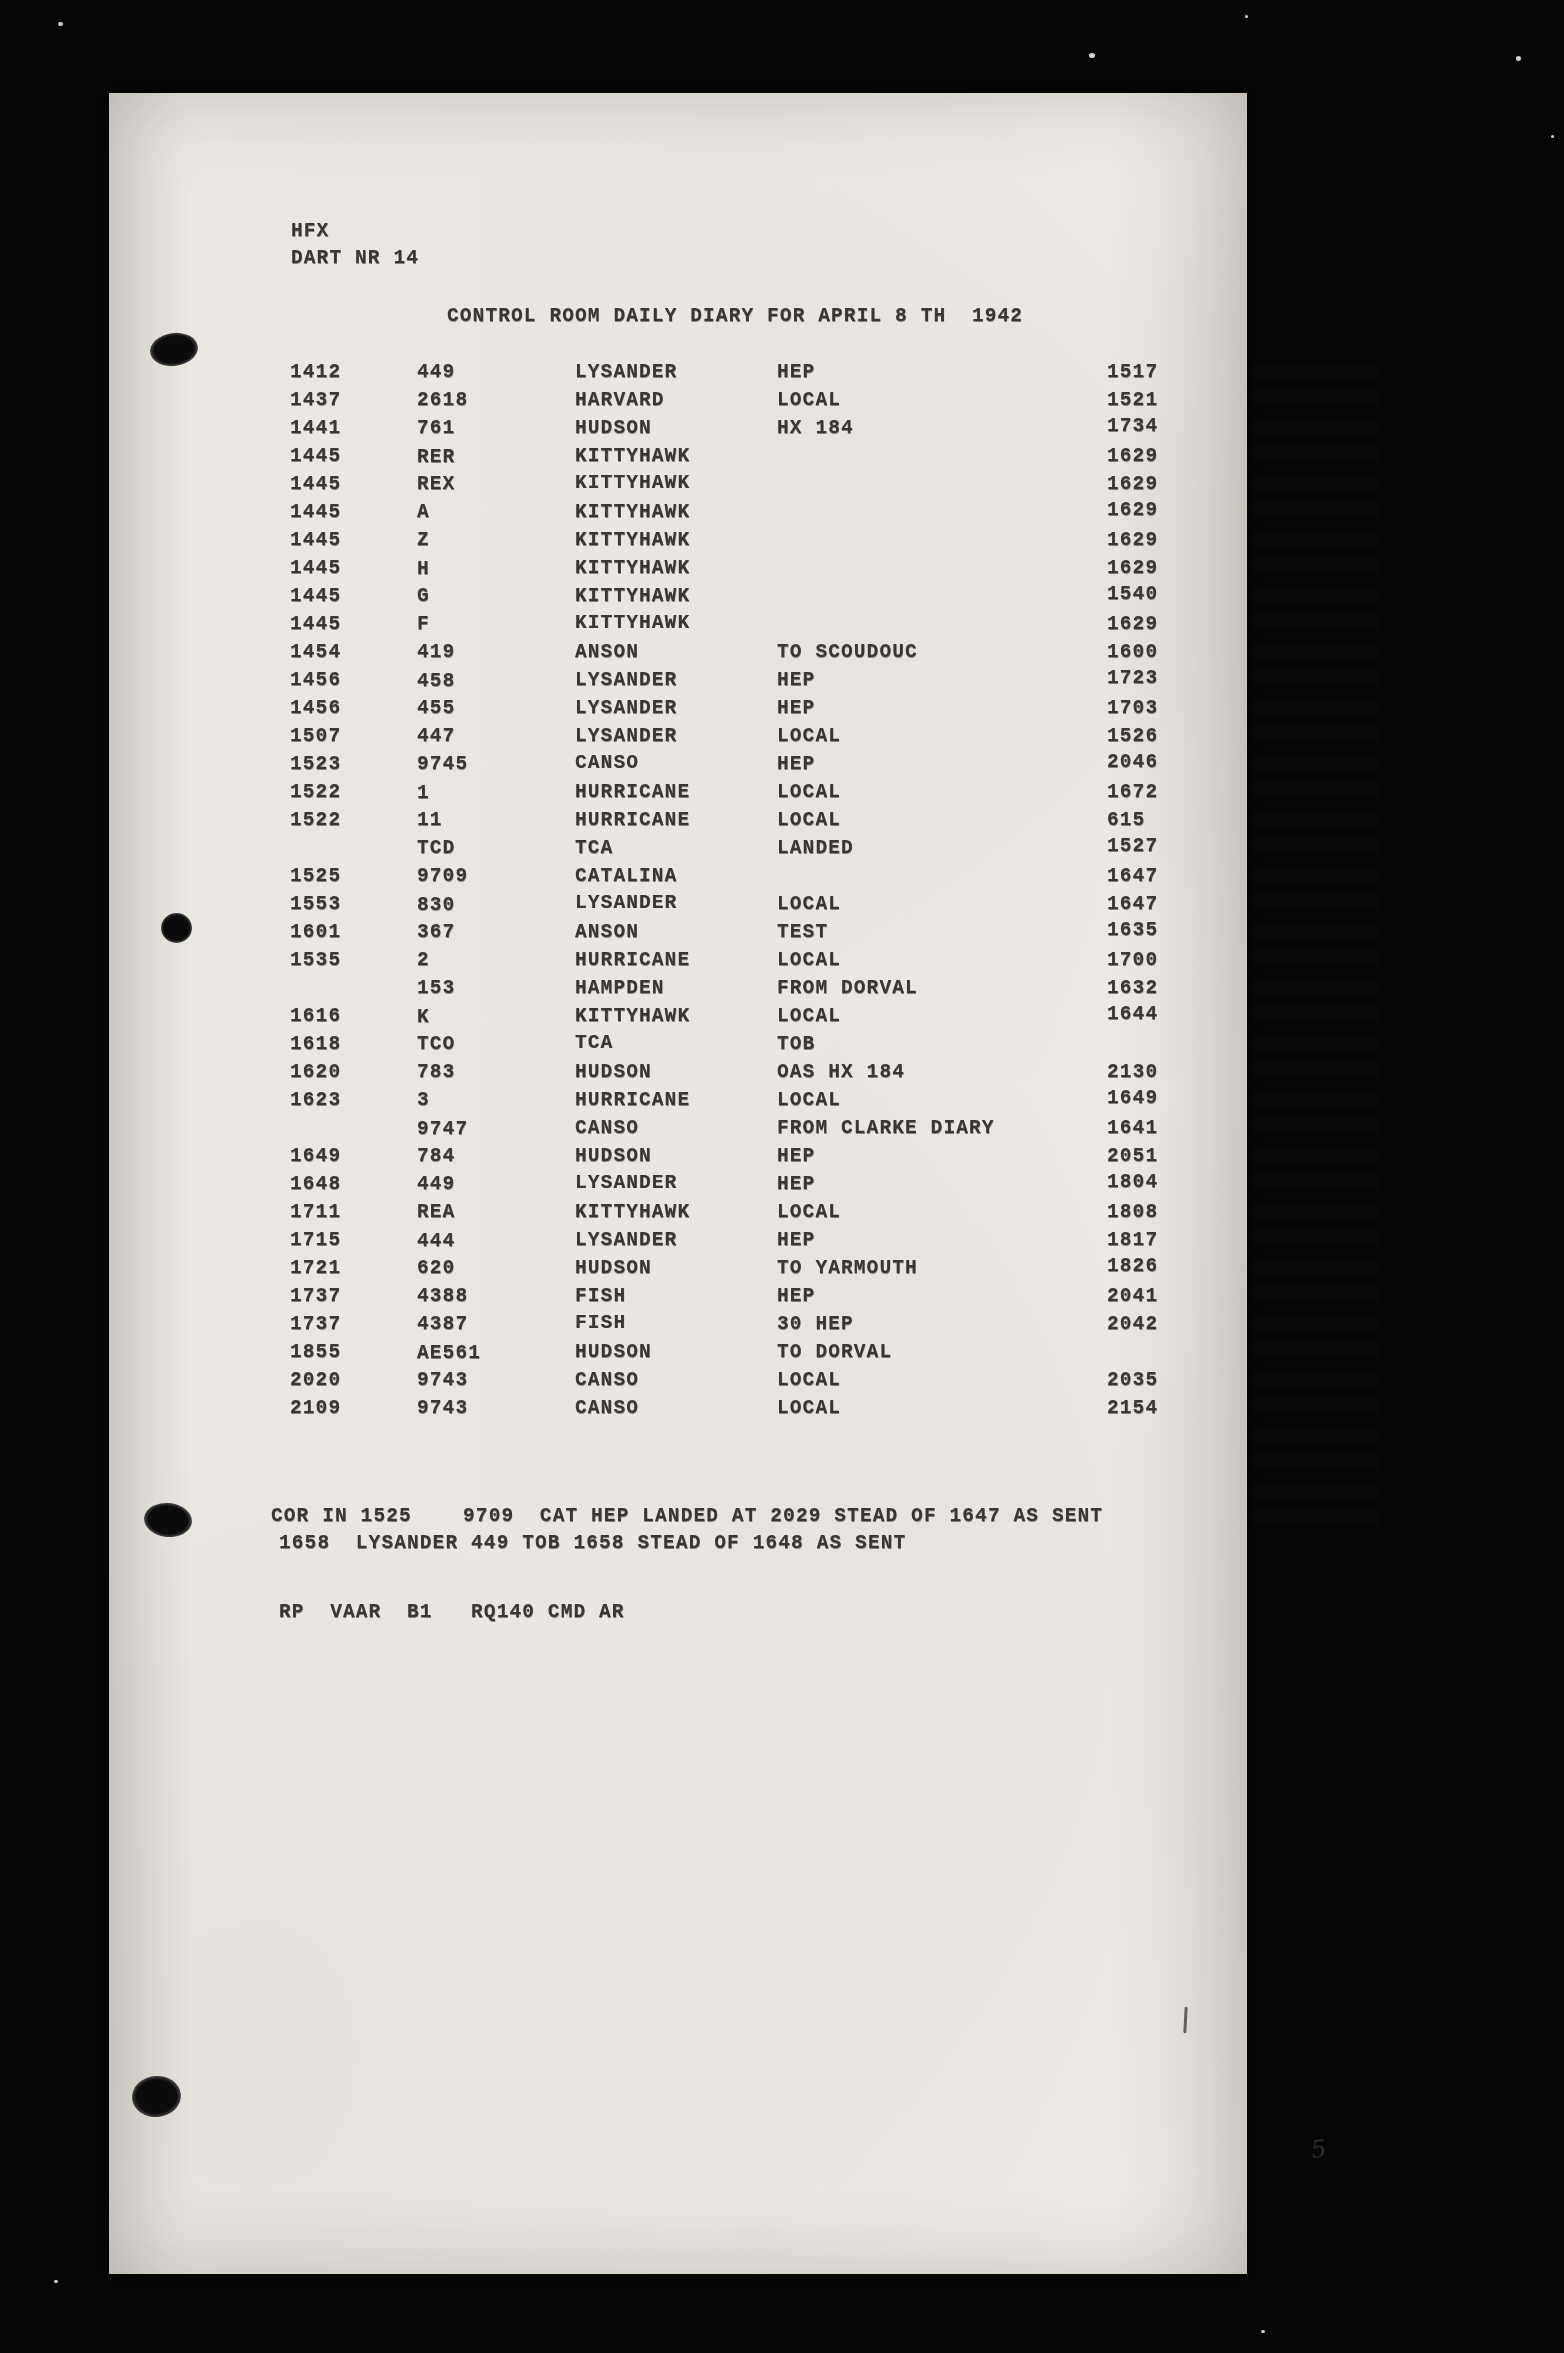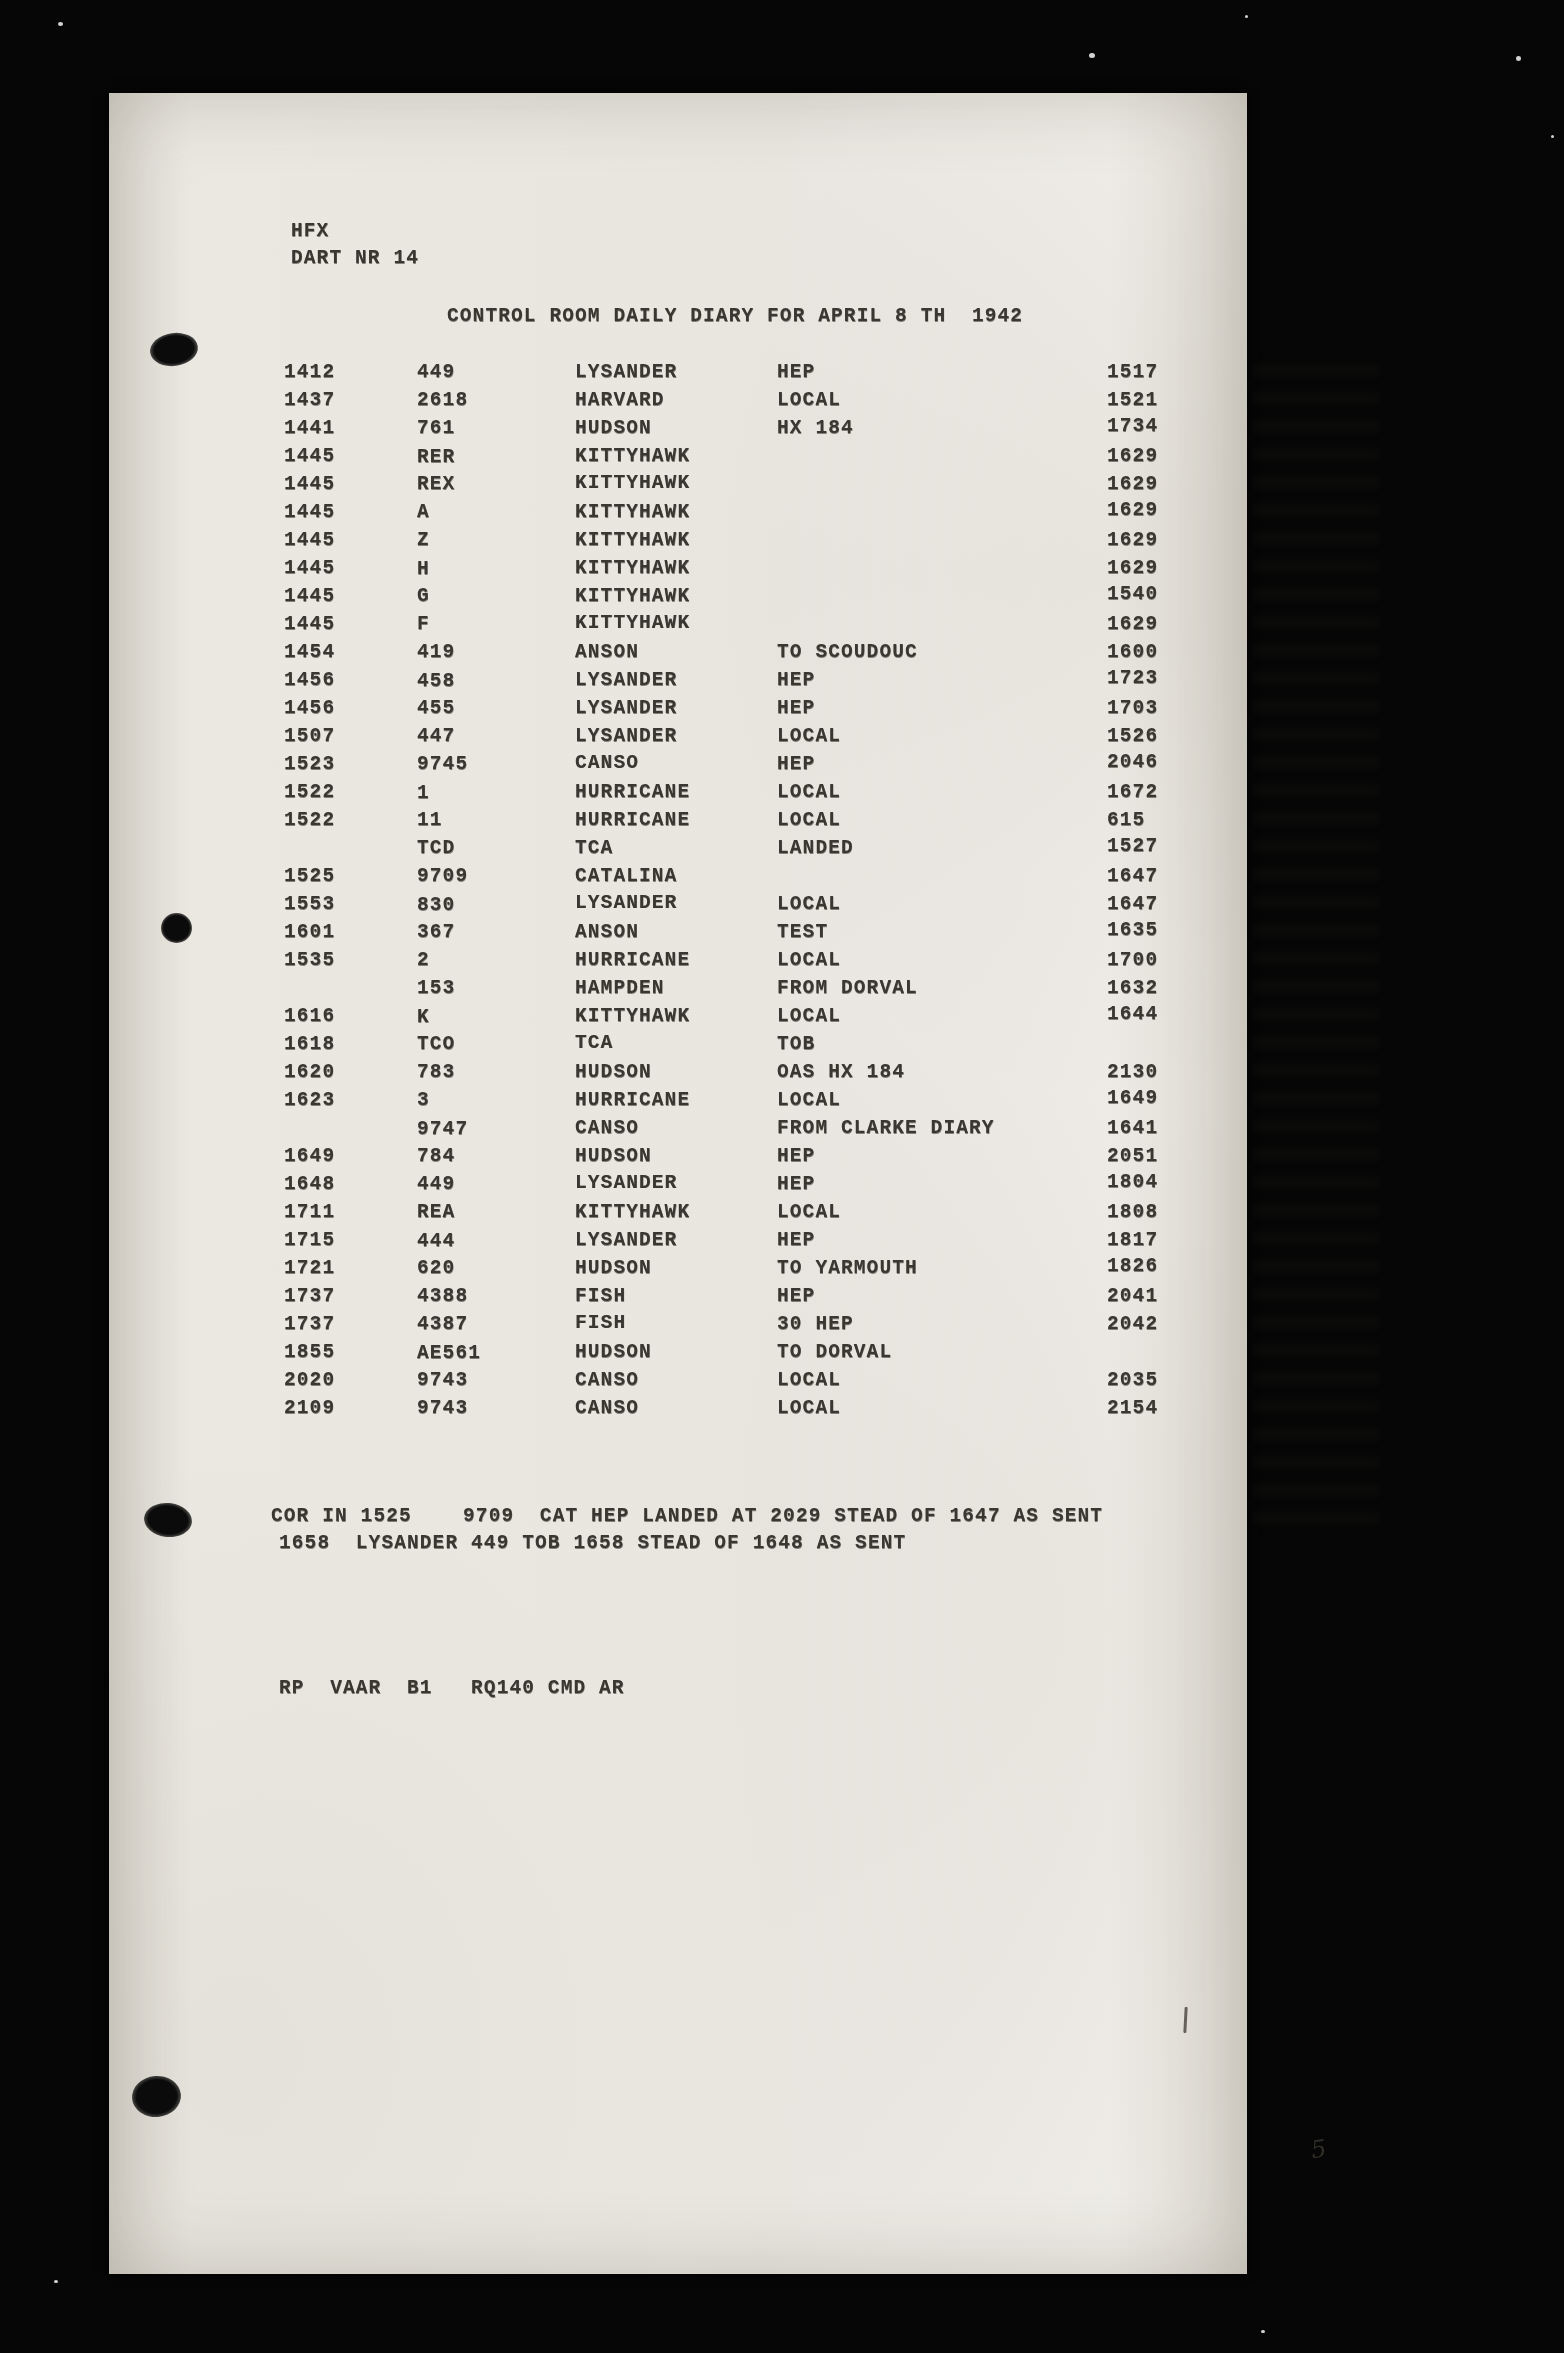--- a/index.html
+++ b/index.html
@@ -31,21 +31,21 @@
     white-space:pre;color:#3a3731;
     text-shadow:0.3px 0.5px 0.6px rgba(45,42,36,0.55);
   }
   .rows{position:absolute;left:0;top:265px;width:100%;}
   .row{position:relative;height:28px;}
   .cell{
     position:absolute;top:0;white-space:pre;font-weight:700;font-size:19.5px;
     letter-spacing:1.1px;color:#3a3731;line-height:28px;
     text-shadow:0.3px 0.5px 0.6px rgba(45,42,36,0.55);
   }
-  .c-time{left:175px;}
+  .c-time{left:181px;}
   .c-code{left:308px;}
   .c-type{left:466px;}
   .c-remarks{left:668px;}
   .c-end{left:998px;width:150px;text-align:left;}
   
   .row:nth-child(3n) .c-end{transform:translateY(-1.7px);}
   .row:nth-child(4n) .c-code{transform:translateY(1.1px);}
   .row:nth-child(5n) .c-type{transform:translateY(-1.1px);}
 
   .smudge-col{
@@ -352,19 +352,19 @@
         <span class="cell c-code">9743</span>
         <span class="cell c-type">CANSO</span>
         <span class="cell c-remarks">LOCAL</span>
         <span class="cell c-end">2154</span>
       </div>
     </div>
 
   <div class="tw" style="left:162px;top:1412px;">COR IN 1525    9709  CAT HEP LANDED AT 2029 STEAD OF 1647 AS SENT</div>
   <div class="tw" style="left:170px;top:1439px;">1658  LYSANDER 449 TOB 1658 STEAD OF 1648 AS SENT</div>
 
-  <div class="tw" style="left:170px;top:1584px;text-align:center;">RP  VAAR  B1   RQ140 CMD AR</div>
+  <div class="tw" style="left:170px;top:1508px;text-align:center;">RP  VAAR  B1   RQ140 CMD AR</div>
 
   <div class="pen-mark"></div>
   <div class="hand-mark">5</div>
 
 </div>
 
 
 </body></html>

